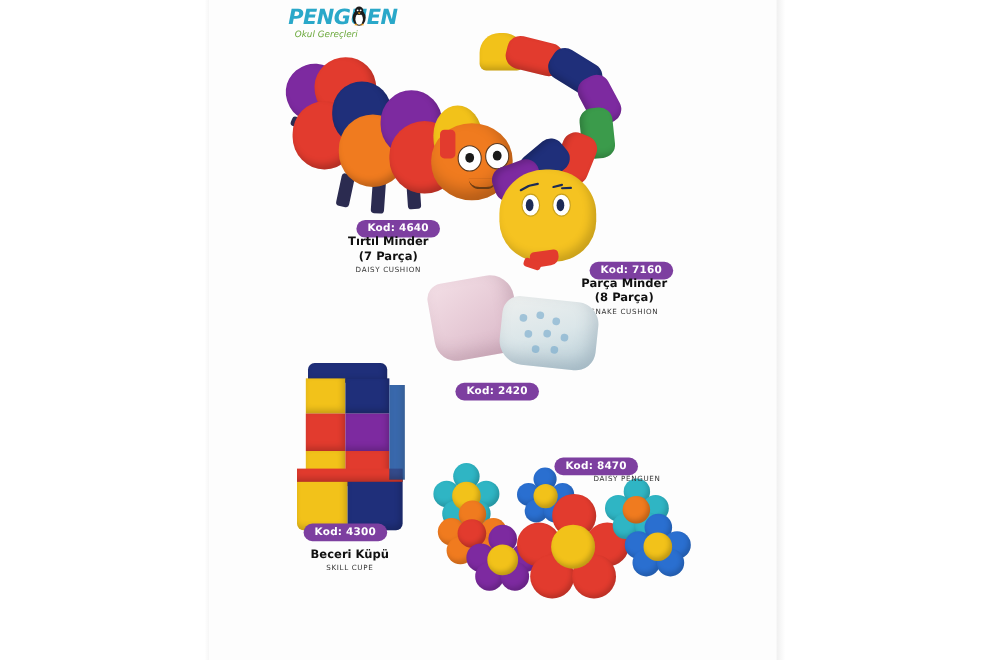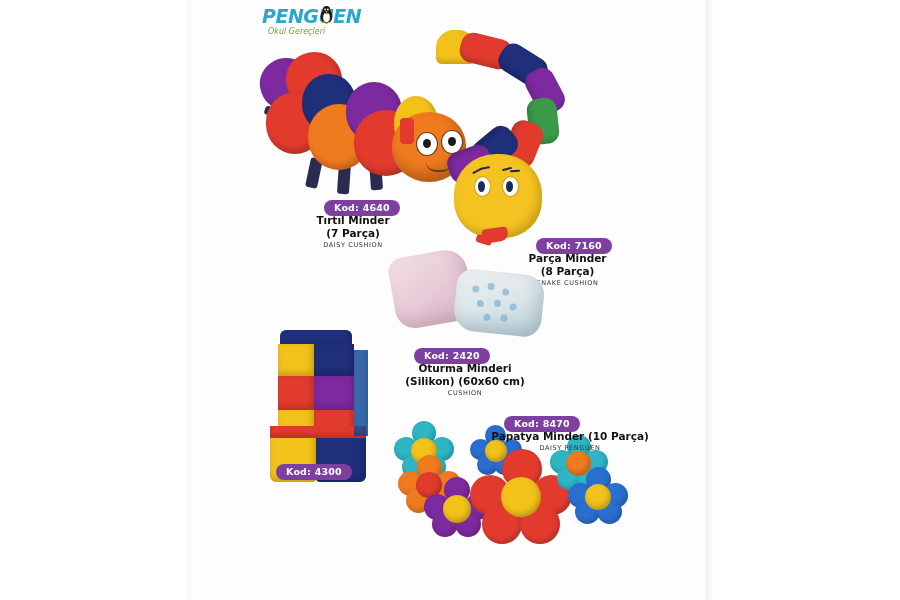--- a/index.html
+++ b/index.html
@@ -345,25 +345,20 @@
       <div class="cush-dot" style="left:46px; top:16px; width:7px; height:7px; background:#6aa3c9;"></div>
       <div class="cush-dot" style="left:22px; top:30px; width:7px; height:7px; background:#6aa3c9;"></div>
       <div class="cush-dot" style="left:39px; top:28px; width:7px; height:7px; background:#6aa3c9;"></div>
       <div class="cush-dot" style="left:55px; top:30px; width:7px; height:7px; background:#6aa3c9;"></div>
       <div class="cush-dot" style="left:30px; top:43px; width:7px; height:7px; background:#6aa3c9;"></div>
       <div class="cush-dot" style="left:47px; top:42px; width:7px; height:7px; background:#6aa3c9;"></div>
     </div>
   </div>
 
   <div class="code-badge" style="left:414px; top:348px;">Kod: 2420</div>
-  <div class="name-block" style="left:385px; top:362px; width:160px;">
-    <div class="name-line">Oturma Minderi</div>
-    <div class="name-line">(Silikon) (60x60 cm)</div>
-    <div class="name-en">CUSHION</div>
-  </div>
 
   <div class="cube">
 
     <div class="cube-face" style="left:18px; top:0px; width:72px; height:18px; background:#1f2f7a; border-radius:6px 6px 0 0;"></div>
 
     <div class="cube-face" style="left:16px; top:14px; width:36px; height:32px; background:#f2c21a;"></div>
     <div class="cube-face" style="left:52px; top:14px; width:40px; height:32px; background:#1f2f7a;"></div>
 
     <div class="cube-face" style="left:16px; top:46px; width:36px; height:34px; background:#e23b2e;"></div>
     <div class="cube-face" style="left:52px; top:46px; width:40px; height:34px; background:#7d2aa0;"></div>
@@ -371,21 +366,25 @@
     <div class="cube-face" style="left:16px; top:80px; width:36px; height:32px; background:#f2c21a;"></div>
     <div class="cube-face" style="left:52px; top:80px; width:40px; height:32px; background:#e23b2e;"></div>
 
     <div class="cube-face" style="left:8px; top:104px; width:46px; height:48px; background:#f2c21a; border-radius:0 0 4px 6px;"></div>
     <div class="cube-face" style="left:54px; top:104px; width:50px; height:48px; background:#1f2f7a; border-radius:0 0 6px 4px;"></div>
     <div class="cube-face" style="left:8px; top:96px; width:96px; height:12px; background:#e23b2e;"></div>
 
     <div class="cube-face" style="left:92px; top:20px; width:14px; height:86px; background:#174f9e; opacity:0.85;"></div>
   </div>
 
-  <div class="code-badge" style="left:276px; top:464px;">Kod: 4300</div>
+  <div class="code-badge" style="left:276px; top:476px;">Kod: 4300</div>
+  <div class="name-block" style="left:258px; top:498px; width:120px;">
+    <div class="name-line">Beceri Küpü</div>
+    <div class="name-en">SKILL CUPE</div>
+  </div>
 
   <div class="daisies">
 
     <div class="flower" style="left:2px; top:6px; width:60px; height:58px;">
       <div class="petal" style="left:18px; top:0px; width:24px; height:24px; background:#2fb5c4;"></div>
       <div class="petal" style="left:0px; top:16px; width:24px; height:24px; background:#2fb5c4;"></div>
       <div class="petal" style="left:36px; top:16px; width:24px; height:24px; background:#2fb5c4;"></div>
       <div class="petal" style="left:8px; top:34px; width:24px; height:24px; background:#2fb5c4;"></div>
       <div class="petal" style="left:28px; top:34px; width:24px; height:24px; background:#2fb5c4;"></div>
       <div class="center" style="left:17px; top:17px; width:26px; height:26px; background:#f2c21a;"></div>
@@ -441,17 +440,16 @@
       <div class="petal" style="left:0px; top:16px; width:25px; height:25px; background:#2a6fd0;"></div>
       <div class="petal" style="left:35px; top:16px; width:25px; height:25px; background:#2a6fd0;"></div>
       <div class="petal" style="left:7px; top:32px; width:25px; height:25px; background:#2a6fd0;"></div>
       <div class="petal" style="left:29px; top:32px; width:25px; height:25px; background:#2a6fd0;"></div>
       <div class="center" style="left:17px; top:17px; width:26px; height:26px; background:#f2c21a;"></div>
     </div>
   </div>
 
   <div class="code-badge" style="left:504px; top:416px;">Kod: 8470</div>
   <div class="name-block" style="left:480px; top:430px; width:180px;">
-    <div class="name-line">Papatya Minder (10 Parça)</div>
     <div class="name-en">DAISY PENGUEN</div>
   </div>
 
 </div>
 
 </body></html>

